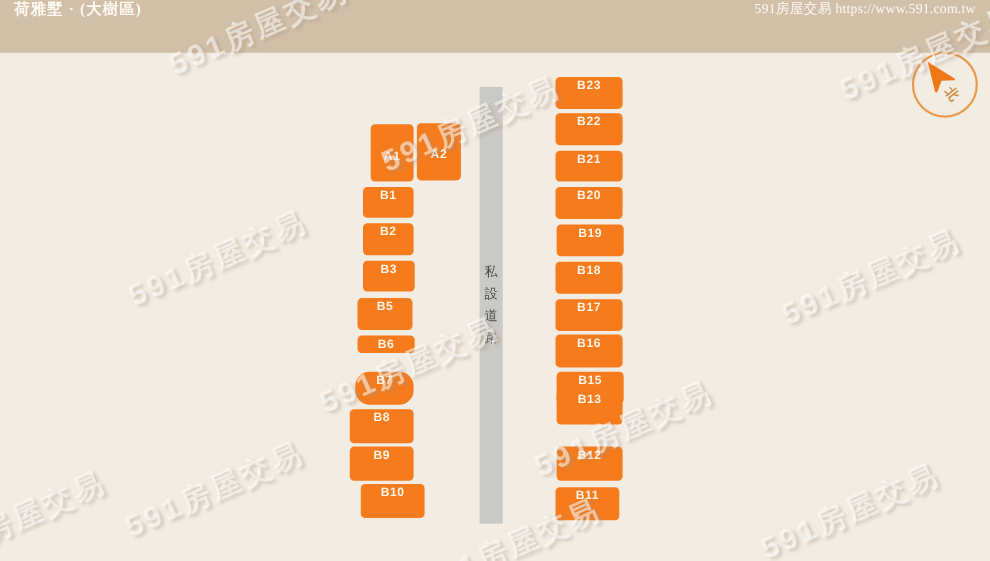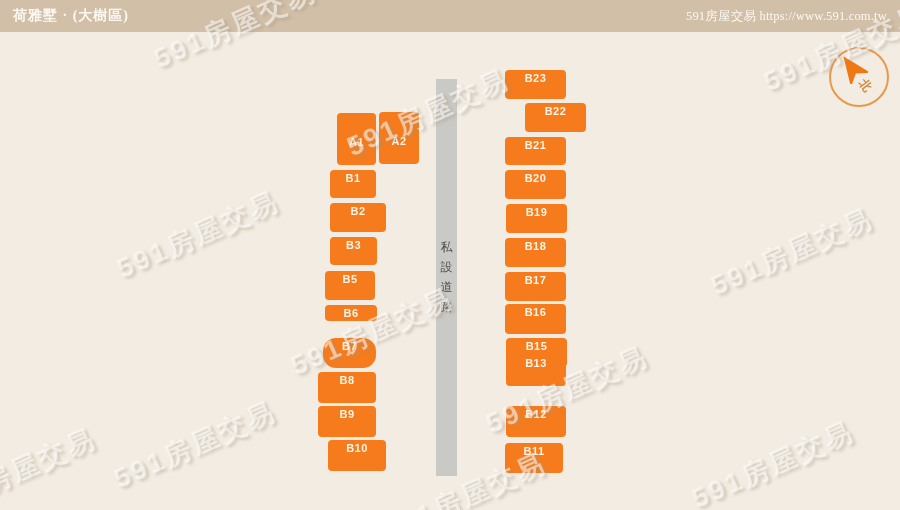--- a/index.html
+++ b/index.html
@@ -2,23 +2,23 @@
 <html style="--page_bg: #f2ece3; --header_bg: #d2bfa8; --header_text: #fcf9f3; --lot_fill: #f57b1c; --lot_text: #fdf4e8; --road_fill: #c9c9c6; --road_text: #4c4c4c; --compass_ring: #e9994a; --compass_arrow: #ef7716; --compass_text: #cf8a41; --watermark_color: rgba(255,255,255,0.55);"><head>
 <meta charset="utf-8">
 <style>
   html,body { margin:0; padding:0; }
   .page {
     position:relative; width:900px; height:510px; overflow:hidden;
     background:var(--page_bg);
     font-family:"Liberation Sans", sans-serif;
   }
   .topbar {
-    position:absolute; left:0; top:0; width:900px; height:32px;
+    position:absolute; left:0; top:0; width:900px; height:48px;
     background:var(--header_bg); color:var(--header_text);
-    display:flex; align-items:center; justify-content:space-between;
+    display:flex; align-items:flex-start; justify-content:space-between;
     padding:0 13px; box-sizing:border-box; z-index:2;
   }
   .title {
     font-family:"Liberation Serif", serif;
     font-size:14px; font-weight:bold; letter-spacing:1px;
   }
   .brand {
     font-family:"Liberation Serif", serif;
     font-size:12.5px; letter-spacing:0.2px; text-decoration:none; color:var(--header_text);
   }
@@ -75,30 +75,30 @@
           <span>設</span>
           <span>道</span>
           <span>路</span>
         </div>
     </div>
 
     <div id="lots-layer">
         <div class="lot tall" style="left: 337px; top: 81px; width: 39px; height: 52px;">A1</div>
         <div class="lot tall" style="left: 379px; top: 80px; width: 40px; height: 52px;">A2</div>
         <div class="lot" style="left: 330px; top: 138px; width: 46px; height: 28px;">B1</div>
-        <div class="lot" style="left: 330px; top: 171px; width: 56px; height: 29px;">B2</div>
+        <div class="lot" style="left: 330px; top: 171px; width: 46px; height: 29px;">B2</div>
         <div class="lot" style="left: 330px; top: 205px; width: 47px; height: 28px;">B3</div>
         <div class="lot" style="left: 325px; top: 239px; width: 50px; height: 29px;">B5</div>
         <div class="lot" style="left: 325px; top: 273px; width: 52px; height: 16px;">B6</div>
         <div class="lot" style="left: 323px; top: 306px; width: 53px; height: 30px; border-radius: 13px;">B7</div>
         <div class="lot" style="left: 318px; top: 340px; width: 58px; height: 31px;">B8</div>
         <div class="lot" style="left: 318px; top: 374px; width: 58px; height: 31px;">B9</div>
         <div class="lot" style="left: 328px; top: 408px; width: 58px; height: 31px;">B10</div>
         <div class="lot" style="left: 505px; top: 38px; width: 61px; height: 29px;">B23</div>
-        <div class="lot" style="left: 505px; top: 71px; width: 61px; height: 29px; margin-left: 20px;">B22</div>
+        <div class="lot" style="left: 505px; top: 71px; width: 61px; height: 29px;">B22</div>
         <div class="lot" style="left: 505px; top: 105px; width: 61px; height: 28px;">B21</div>
         <div class="lot" style="left: 505px; top: 138px; width: 61px; height: 29px;">B20</div>
         <div class="lot" style="left: 506px; top: 172px; width: 61px; height: 29px;">B19</div>
         <div class="lot" style="left: 505px; top: 206px; width: 61px; height: 29px;">B18</div>
         <div class="lot" style="left: 505px; top: 240px; width: 61px; height: 29px;">B17</div>
         <div class="lot" style="left: 505px; top: 272px; width: 61px; height: 30px;">B16</div>
         <div class="lot" style="left: 506px; top: 306px; width: 61px; height: 29px;">B15</div>
         <div class="lot" style="left: 506px; top: 323px; width: 60px; height: 31px;">B13</div>
         <div class="lot" style="left: 506px; top: 374px; width: 60px; height: 31px;">B12</div>
         <div class="lot" style="left: 505px; top: 387px; width: 58px; height: 30px; margin-top: 24px;">B11</div>

